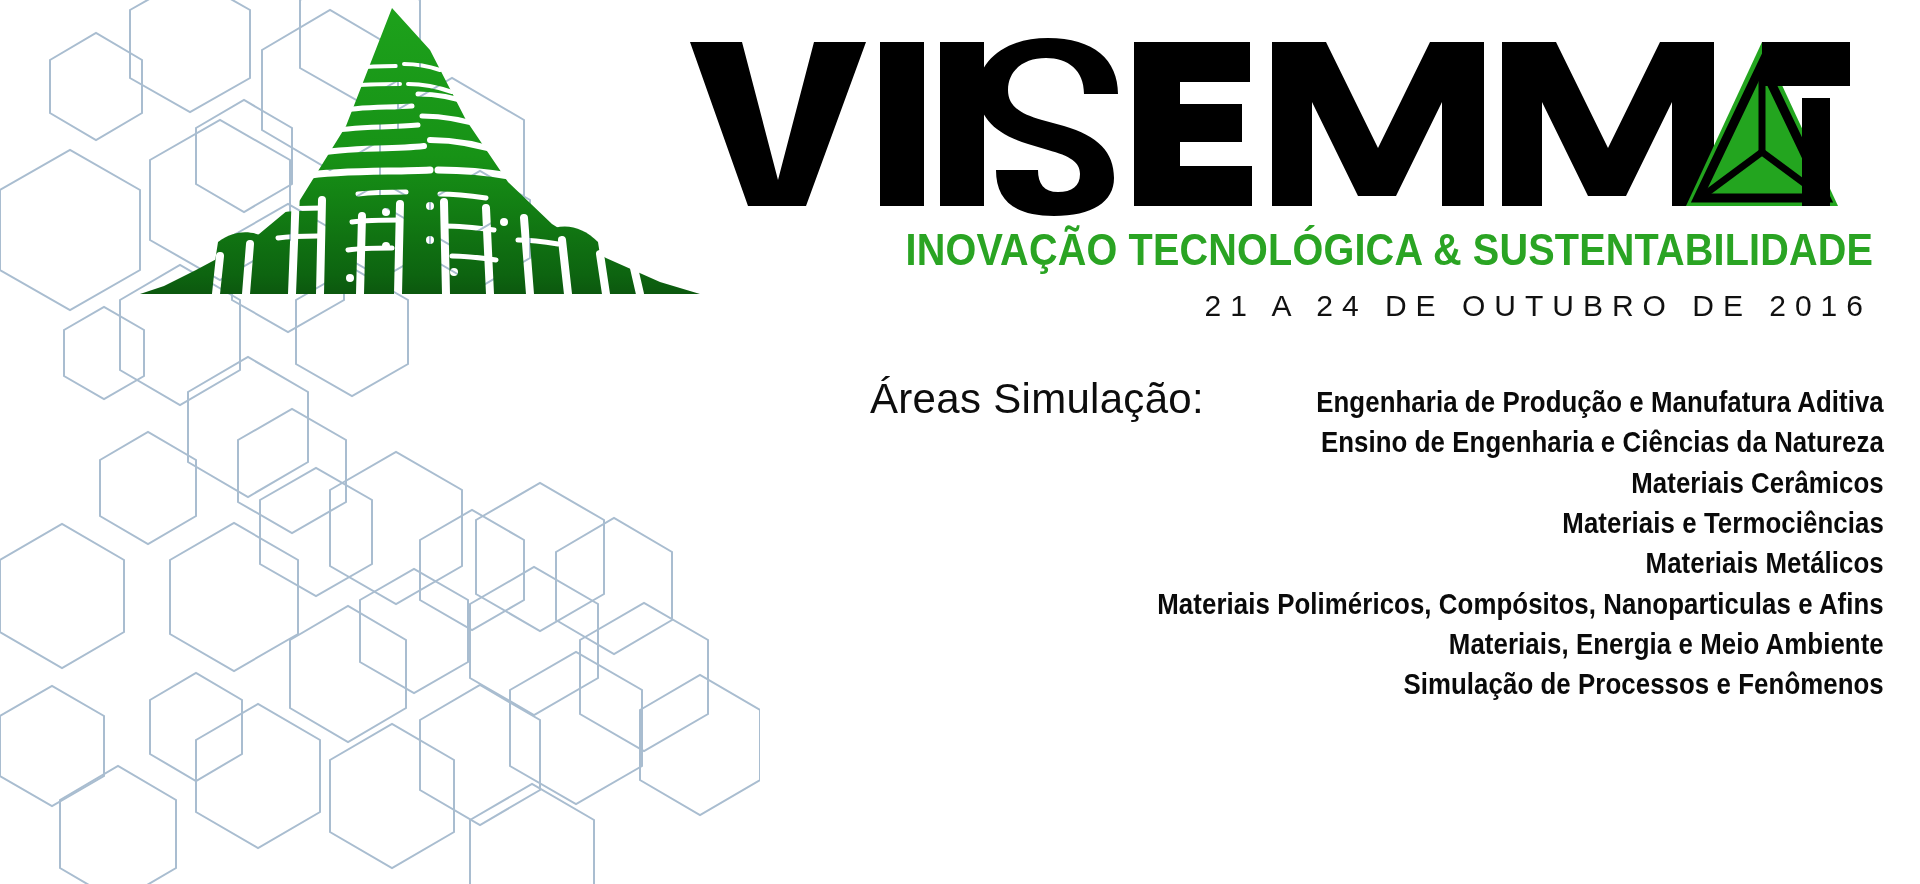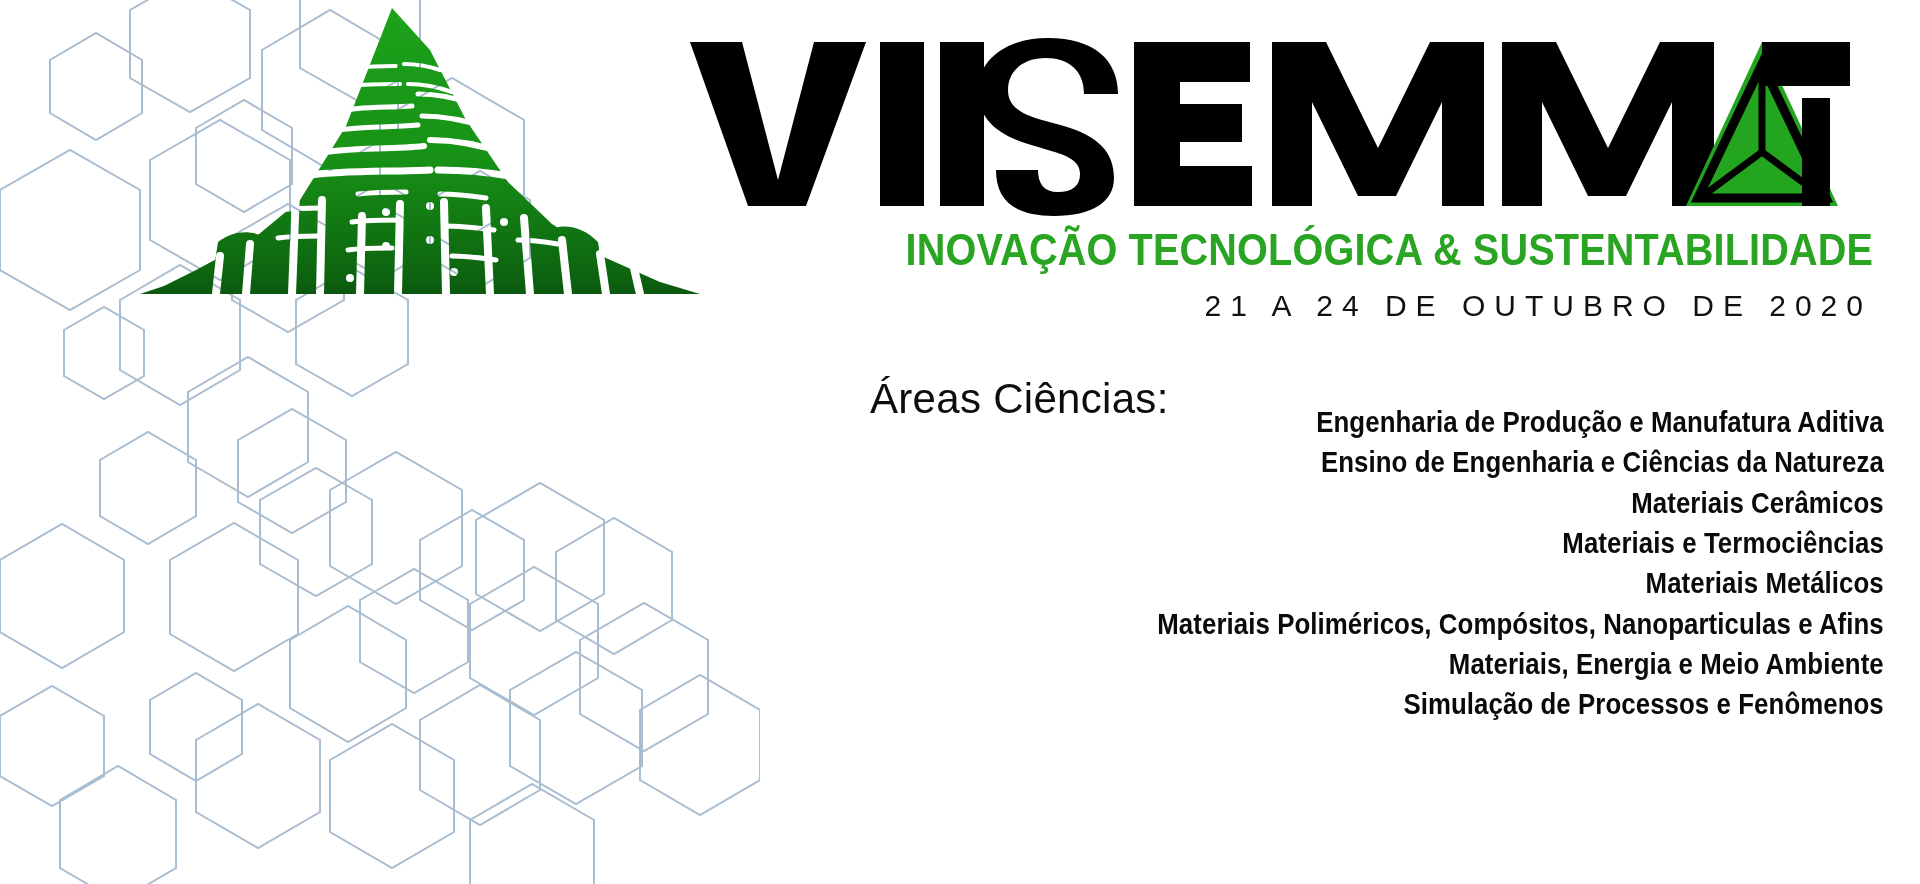--- a/index.html
+++ b/index.html
@@ -48,21 +48,21 @@
   }
 
   
   .areas-label{
     position:absolute; left:870px; top:375px; z-index:3;
     font-size:42px; font-weight:400; color:#0d0d0d;
     letter-spacing:0.3px; white-space:nowrap;
   }
   .areas-list{
     position:absolute; right:36px; top:382px; z-index:3;
-    text-align:right; white-space:nowrap;margin-top:20px;
+    text-align:right; white-space:nowrap;
   }
   .areas-list li{
     list-style:none;
     font-family:"Liberation Sans", sans-serif;
     font-weight:bold;
     font-size:30px;
     line-height:1.345;
     color:#0a0a0a;
     transform:scaleX(0.86);
     transform-origin:right center;
@@ -223,24 +223,24 @@
       </g>
 
       <g fill="#000">
         <rect x="1072" y="22" width="88" height="44"></rect>
         <rect x="1112" y="78" width="28" height="108"></rect>
       </g>
     </svg>
   </div>
 
   <div class="subtitle">INOVAÇÃO TECNOLÓGICA &amp; SUSTENTABILIDADE</div>
-  <div class="dateline">21 A 24 DE OUTUBRO DE 2020</div>
+  <div class="dateline">21 A 24 DE OUTUBRO DE 2016</div>
 </div>
 
-<div class="areas-label">Áreas Ciências:</div>
+<div class="areas-label">Áreas Simulação:</div>
 
 <ul class="areas-list">
   <li>Engenharia de Produção e Manufatura Aditiva</li>
   <li>Ensino de Engenharia e Ciências da Natureza</li>
   <li>Materiais Cerâmicos</li>
   <li>Materiais e Termociências</li>
   <li>Materiais Metálicos</li>
   <li>Materiais Poliméricos, Compósitos, Nanoparticulas e Afins</li>
   <li>Materiais, Energia e Meio Ambiente</li>
   <li>Simulação de Processos e Fenômenos</li>

